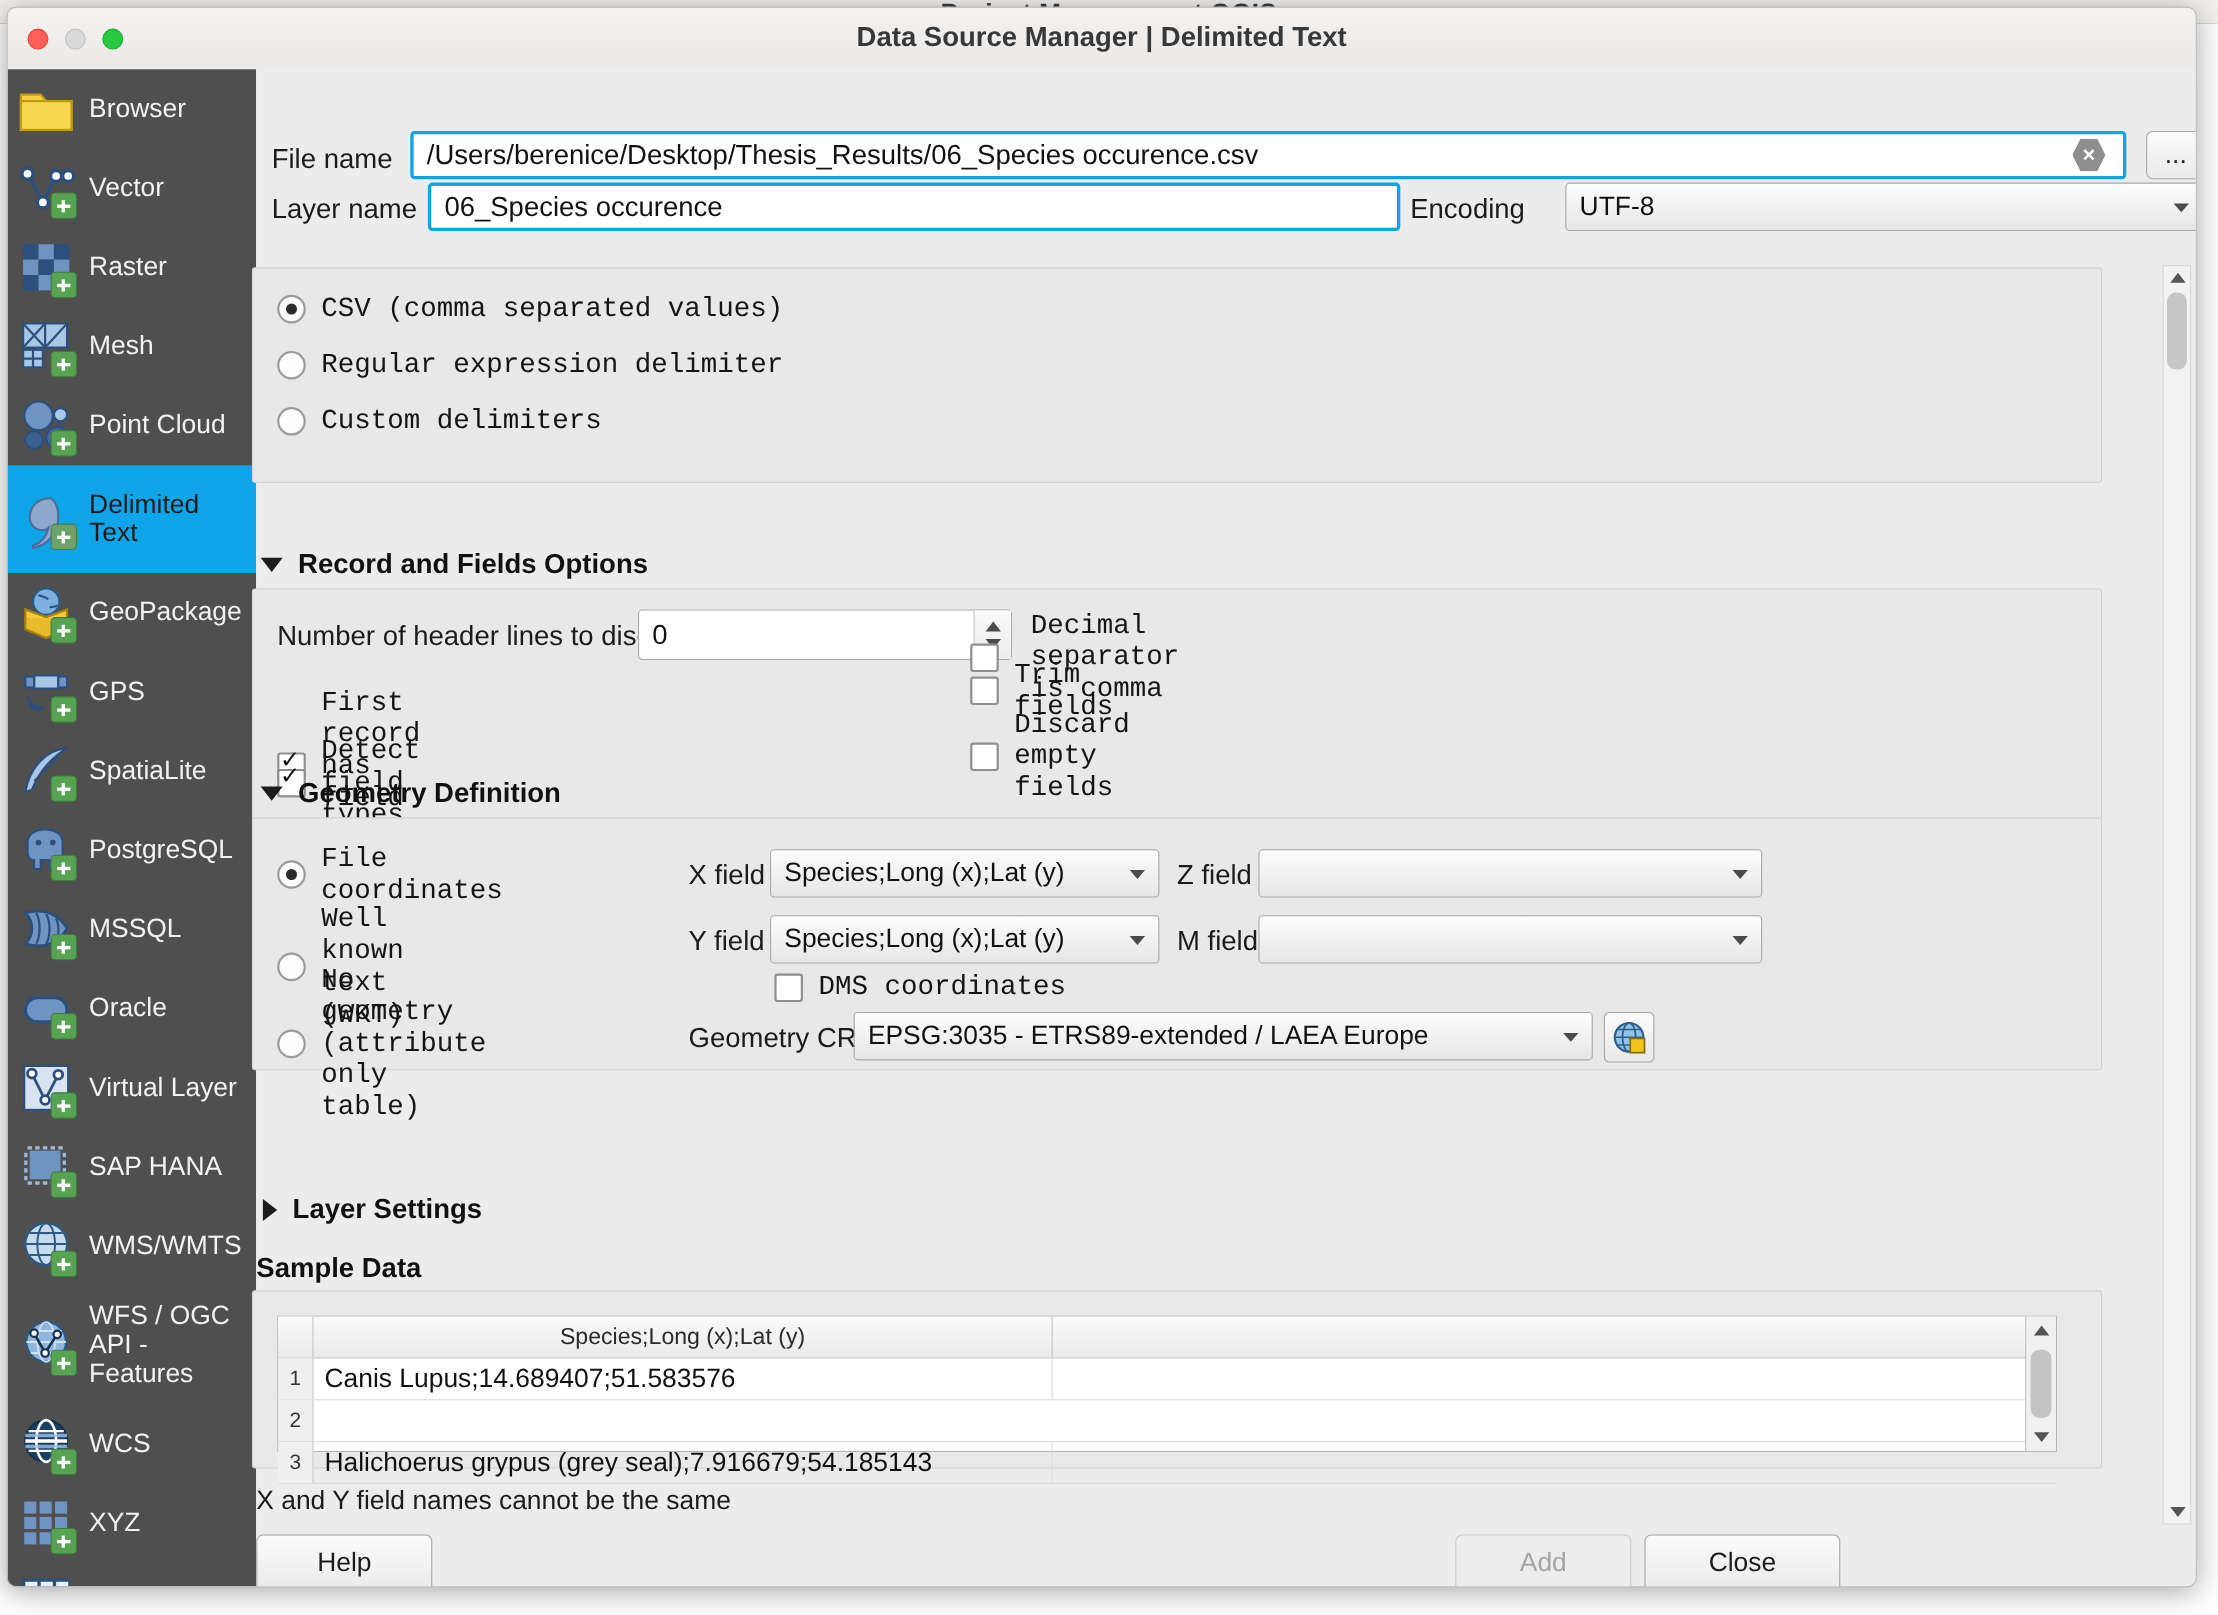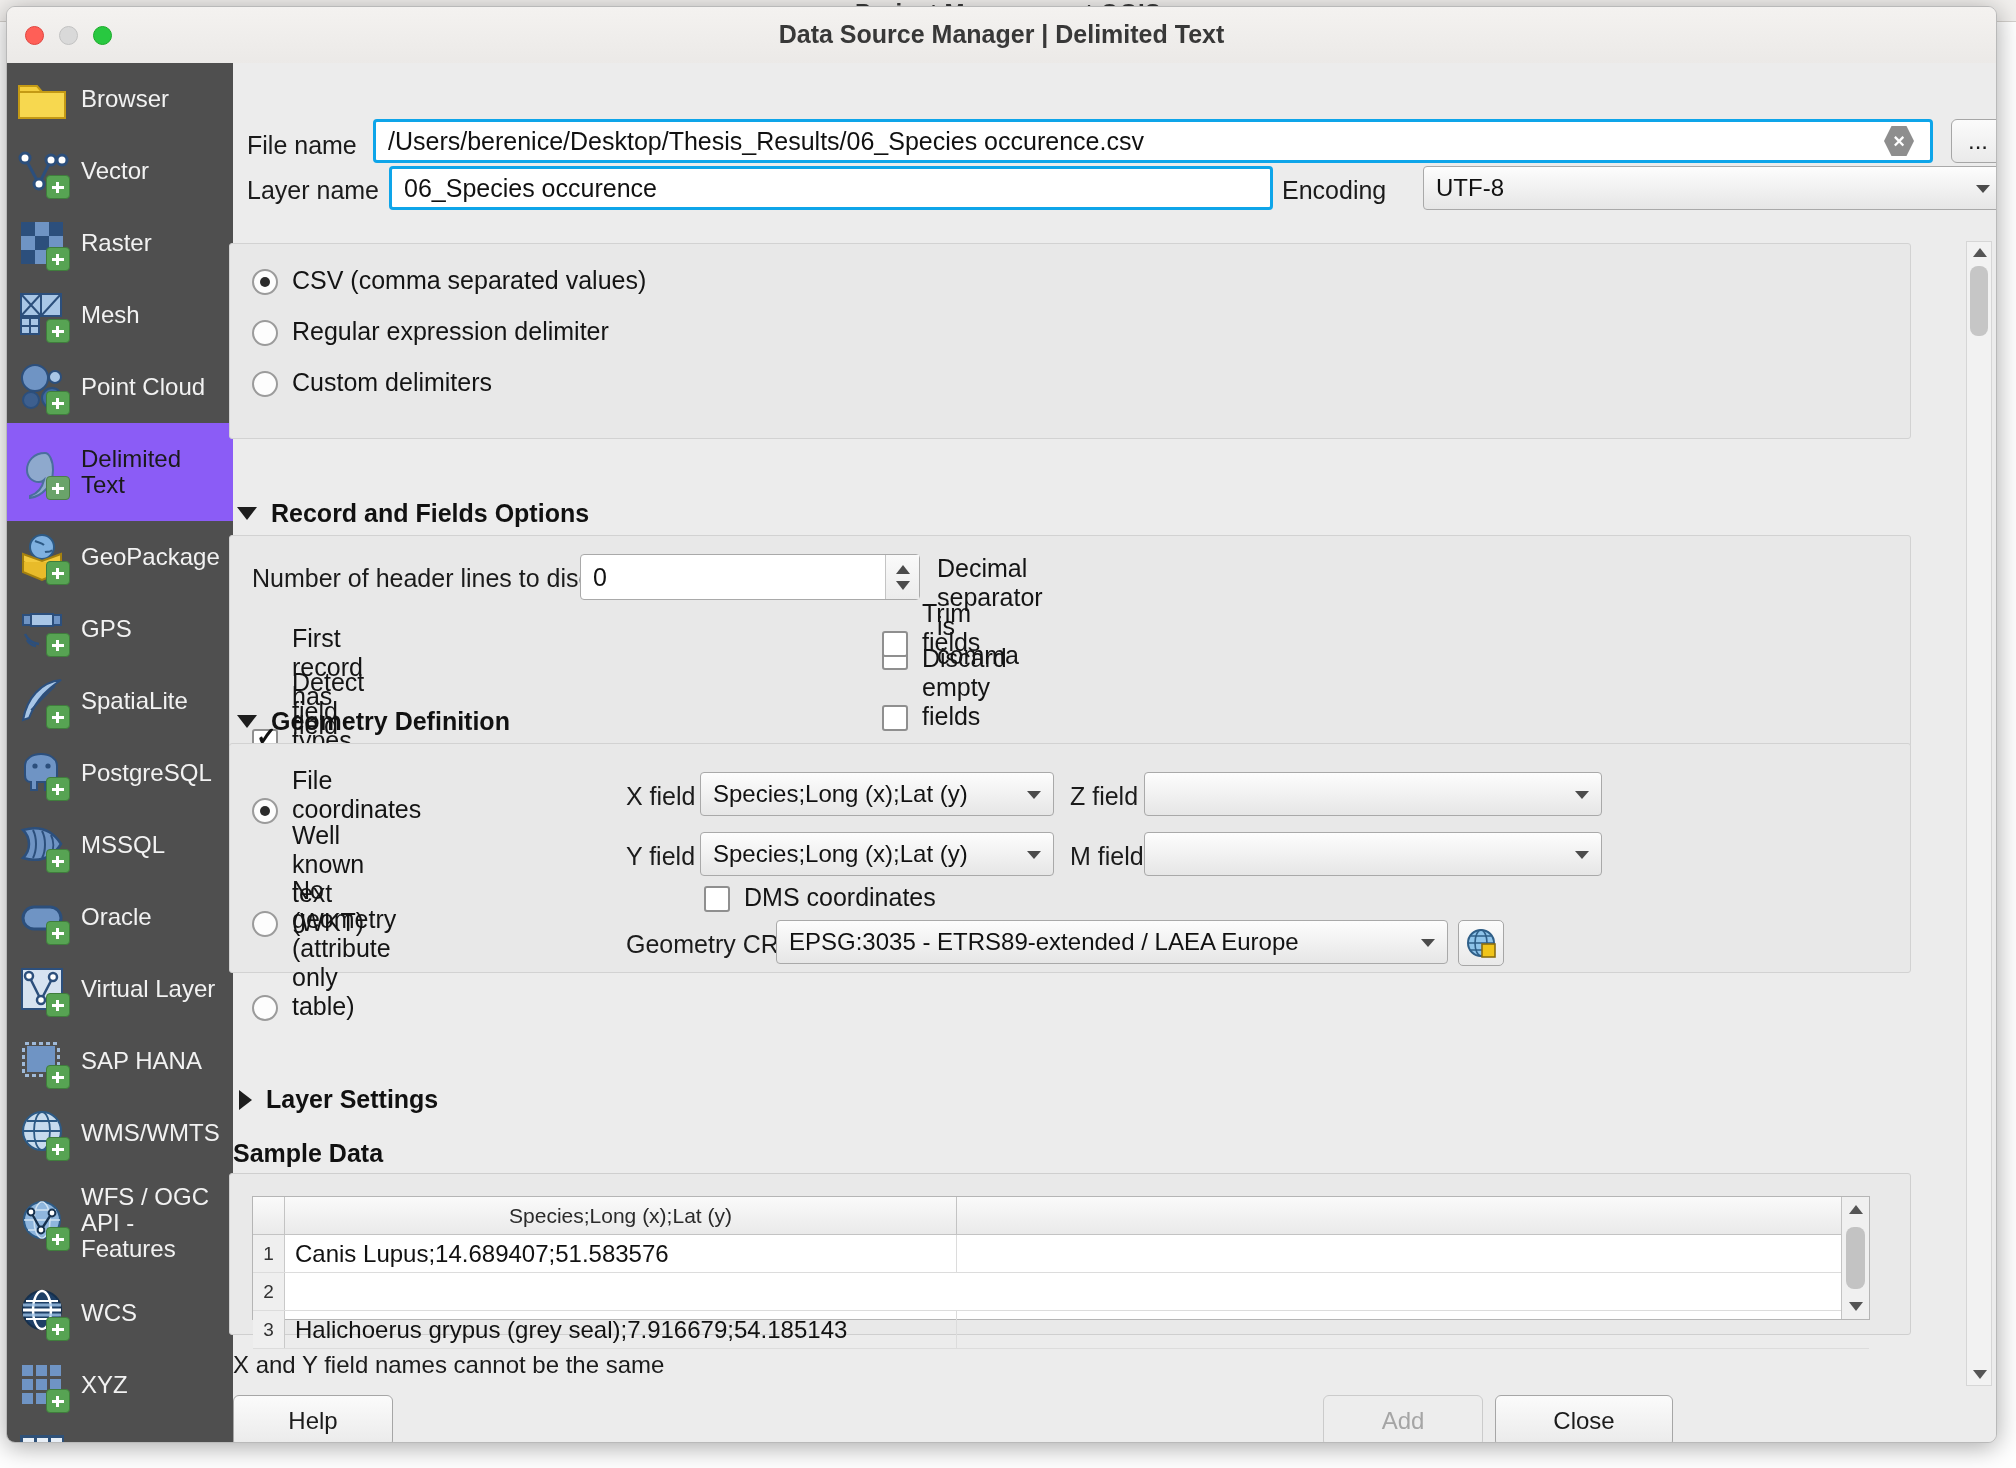--- a/index.html
+++ b/index.html
@@ -69,21 +69,21 @@
   }
   .side-item {
     display:flex; align-items:center;
     height: 72px;
     padding-left: 8px;
     color:#f2f2f2;
     font-size: 24px;
     gap: 12px;
   }
   .side-item.selected {
-    background:#8b5cf6; color:#1a1a1a;
+    background:#0ea5e9; color:#1a1a1a;
   }
   .side-item .ico {
     width: 54px; height: 54px; flex: 0 0 54px;
     position: relative;
   }
   .side-item .lbl { line-height: 1.08; }
   .side-item.tall { height: 98px; }
   .side-item.tall3 { height: 108px; }
   
   .plus {
@@ -172,21 +172,21 @@
   .radio.on:after{
     content:'';position:absolute;left:6px;top:6px;width:10px;height:10px;border-radius:50%;background:#2b2b2b;
   }
   .check {
     background:#fff;border:2px solid #8f8f8f;border-radius:3px;
   }
   .check.on:after{
     content:'✓'; position:absolute; left:2px; top:-7px;
     font-size:25px;color:#111;line-height:1;font-weight:bold;
   }
-  .opt { display:flex;align-items:flex-end;gap:14px; font-size:25px;color:#141414;}
+  .opt { display:flex;align-items:center;gap:14px; font-size:25px;color:#141414;font-family:Liberation Mono, monospace;}
 
   .section-h {
     display:flex;align-items:center;gap:14px;
     font-size:25px;font-weight:bold;color:#111;
   }
   .tri-open {width:0;height:0;border-left:10px solid transparent;border-right:10px solid transparent;border-top:13px solid #1d1d1d;}
   .tri-closed {width:0;height:0;border-top:10px solid transparent;border-bottom:10px solid transparent;border-left:13px solid #1d1d1d;}
 
   
   .spin {

